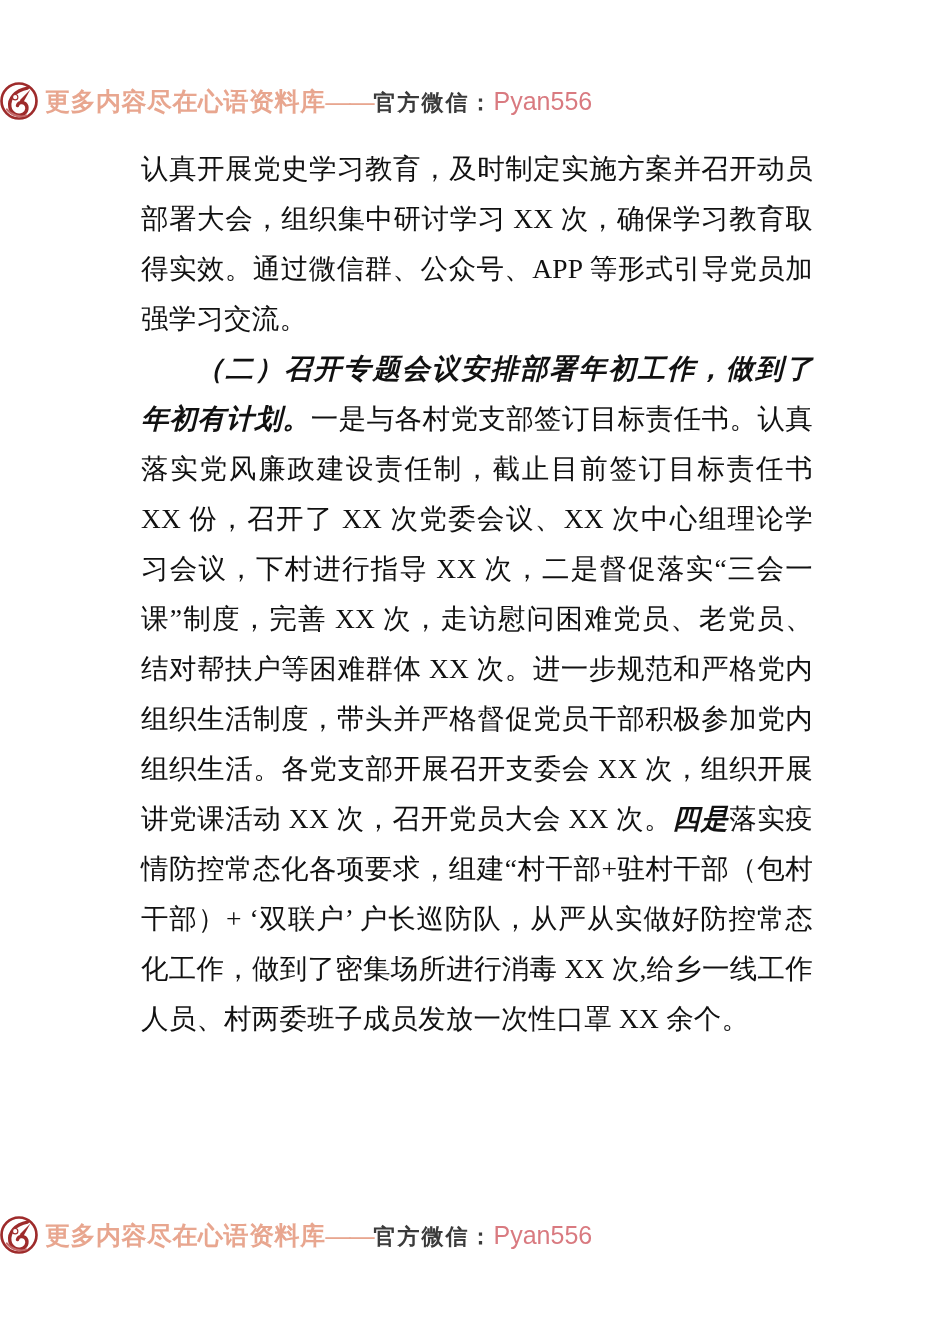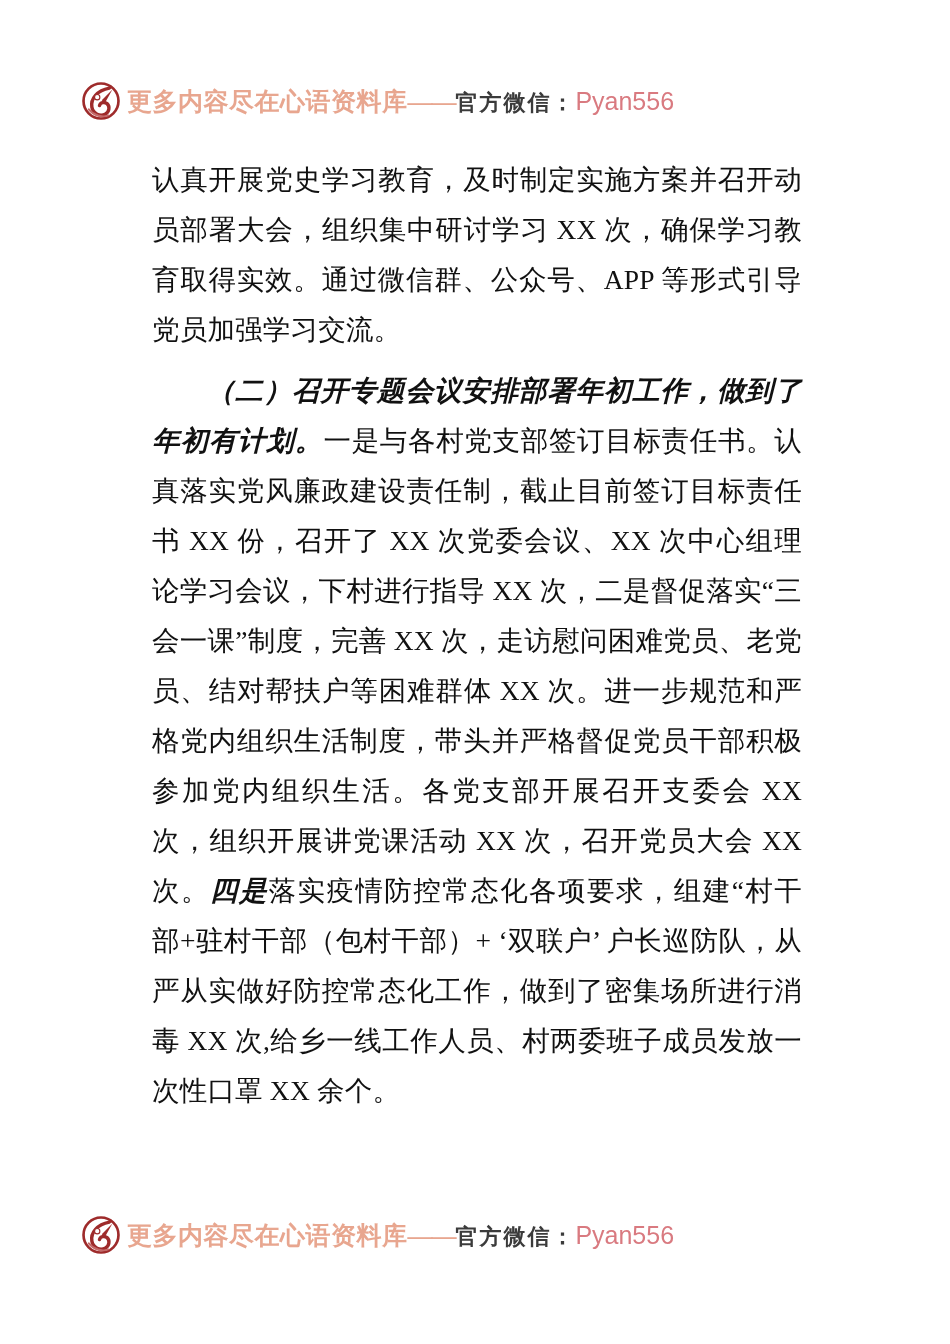--- a/index.html
+++ b/index.html
@@ -23,21 +23,20 @@
   }
 
   
   .watermark {
     position: absolute;
     left: 0;
     width: 756px;
     height: 46px;
     display: flex;
     align-items: center;
-    justify-content: center;
     white-space: nowrap;
     user-select: none;
   }
   .watermark.top    { top: 78px; }
   .watermark.bottom { top: 1212px; }
 
   .wm-logo {
     width: 38px;
     height: 38px;
     margin-right: 7px;
@@ -58,21 +57,21 @@
 
   
   .content {
     position: absolute;
     left: 141px;
     top: 144px;
     width: 672px;
   }
 
   .para {
-    margin: 11px;
+    margin: 0;
     font-family: "Liberation Serif", "DejaVu Serif", serif;
     font-size: 27.5px;
     line-height: 50px;
     color: #111111;
     text-align: justify;
     text-justify: inter-ideograph;
     letter-spacing: 0.2px;
     text-indent: 0;
   }
   .para.indent { text-indent: 2em; }

